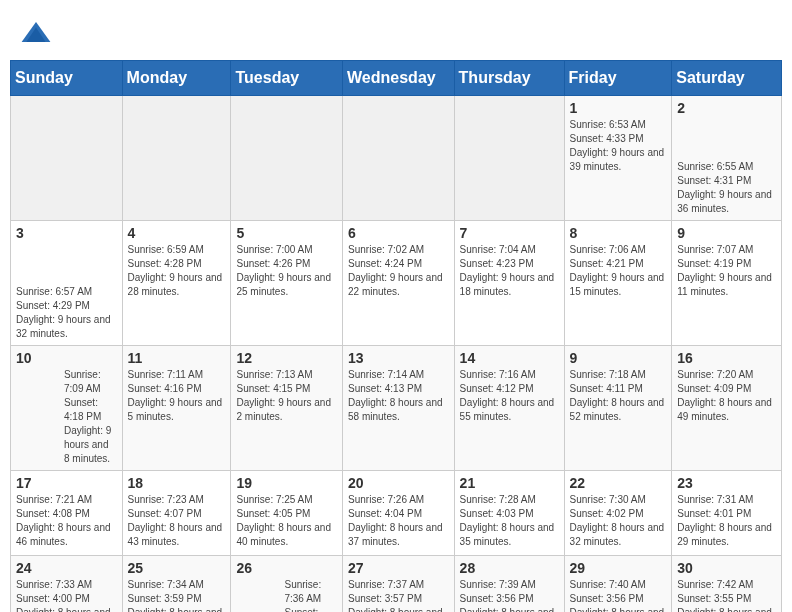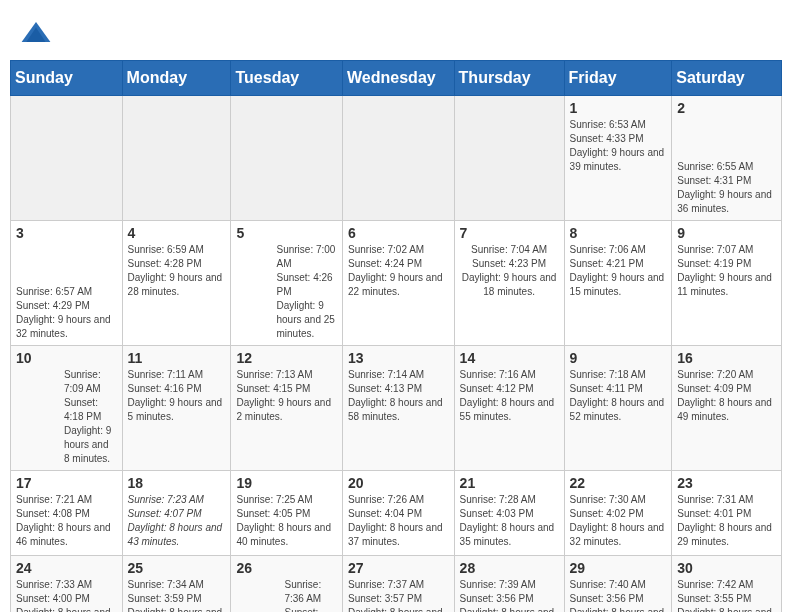--- a/index.html
+++ b/index.html
@@ -140,33 +140,33 @@
 Daylight: 9 hours and 32 minutes.</div>
           </td>
           <td>
             <span class="day-number">4</span>
             <div class="day-info" style="white-space: pre-line;">Sunrise: 6:59 AM
 Sunset: 4:28 PM
 Daylight: 9 hours and 28 minutes.</div>
           </td>
           <td>
             <span class="day-number">5</span>
-            <div class="day-info" style="white-space: pre-line; margin-left: 40px;">Sunrise: 7:00 AM
+            <div class="day-info" style="white-space: pre-line;">Sunrise: 7:00 AM
 Sunset: 4:26 PM
 Daylight: 9 hours and 25 minutes.</div>
           </td>
           <td>
             <span class="day-number">6</span>
             <div class="day-info" style="white-space: pre-line;">Sunrise: 7:02 AM
 Sunset: 4:24 PM
 Daylight: 9 hours and 22 minutes.</div>
           </td>
           <td>
             <span class="day-number">7</span>
-            <div class="day-info" style="white-space: pre-line; text-align: center;">Sunrise: 7:04 AM
+            <div class="day-info" style="white-space: pre-line;">Sunrise: 7:04 AM
 Sunset: 4:23 PM
 Daylight: 9 hours and 18 minutes.</div>
           </td>
           <td>
             <span class="day-number">8</span>
             <div class="day-info" style="white-space: pre-line;">Sunrise: 7:06 AM
 Sunset: 4:21 PM
 Daylight: 9 hours and 15 minutes.</div>
           </td>
           <td>
@@ -222,21 +222,21 @@
         </tr>
         <tr>
           <td>
             <span class="day-number">17</span>
             <div class="day-info" style="white-space: pre-line;">Sunrise: 7:21 AM
 Sunset: 4:08 PM
 Daylight: 8 hours and 46 minutes.</div>
           </td>
           <td>
             <span class="day-number">18</span>
-            <div class="day-info" style="white-space: pre-line; font-style: italic;">Sunrise: 7:23 AM
+            <div class="day-info" style="white-space: pre-line;">Sunrise: 7:23 AM
 Sunset: 4:07 PM
 Daylight: 8 hours and 43 minutes.</div>
           </td>
           <td>
             <span class="day-number">19</span>
             <div class="day-info" style="white-space: pre-line;">Sunrise: 7:25 AM
 Sunset: 4:05 PM
 Daylight: 8 hours and 40 minutes.</div>
           </td>
           <td>

